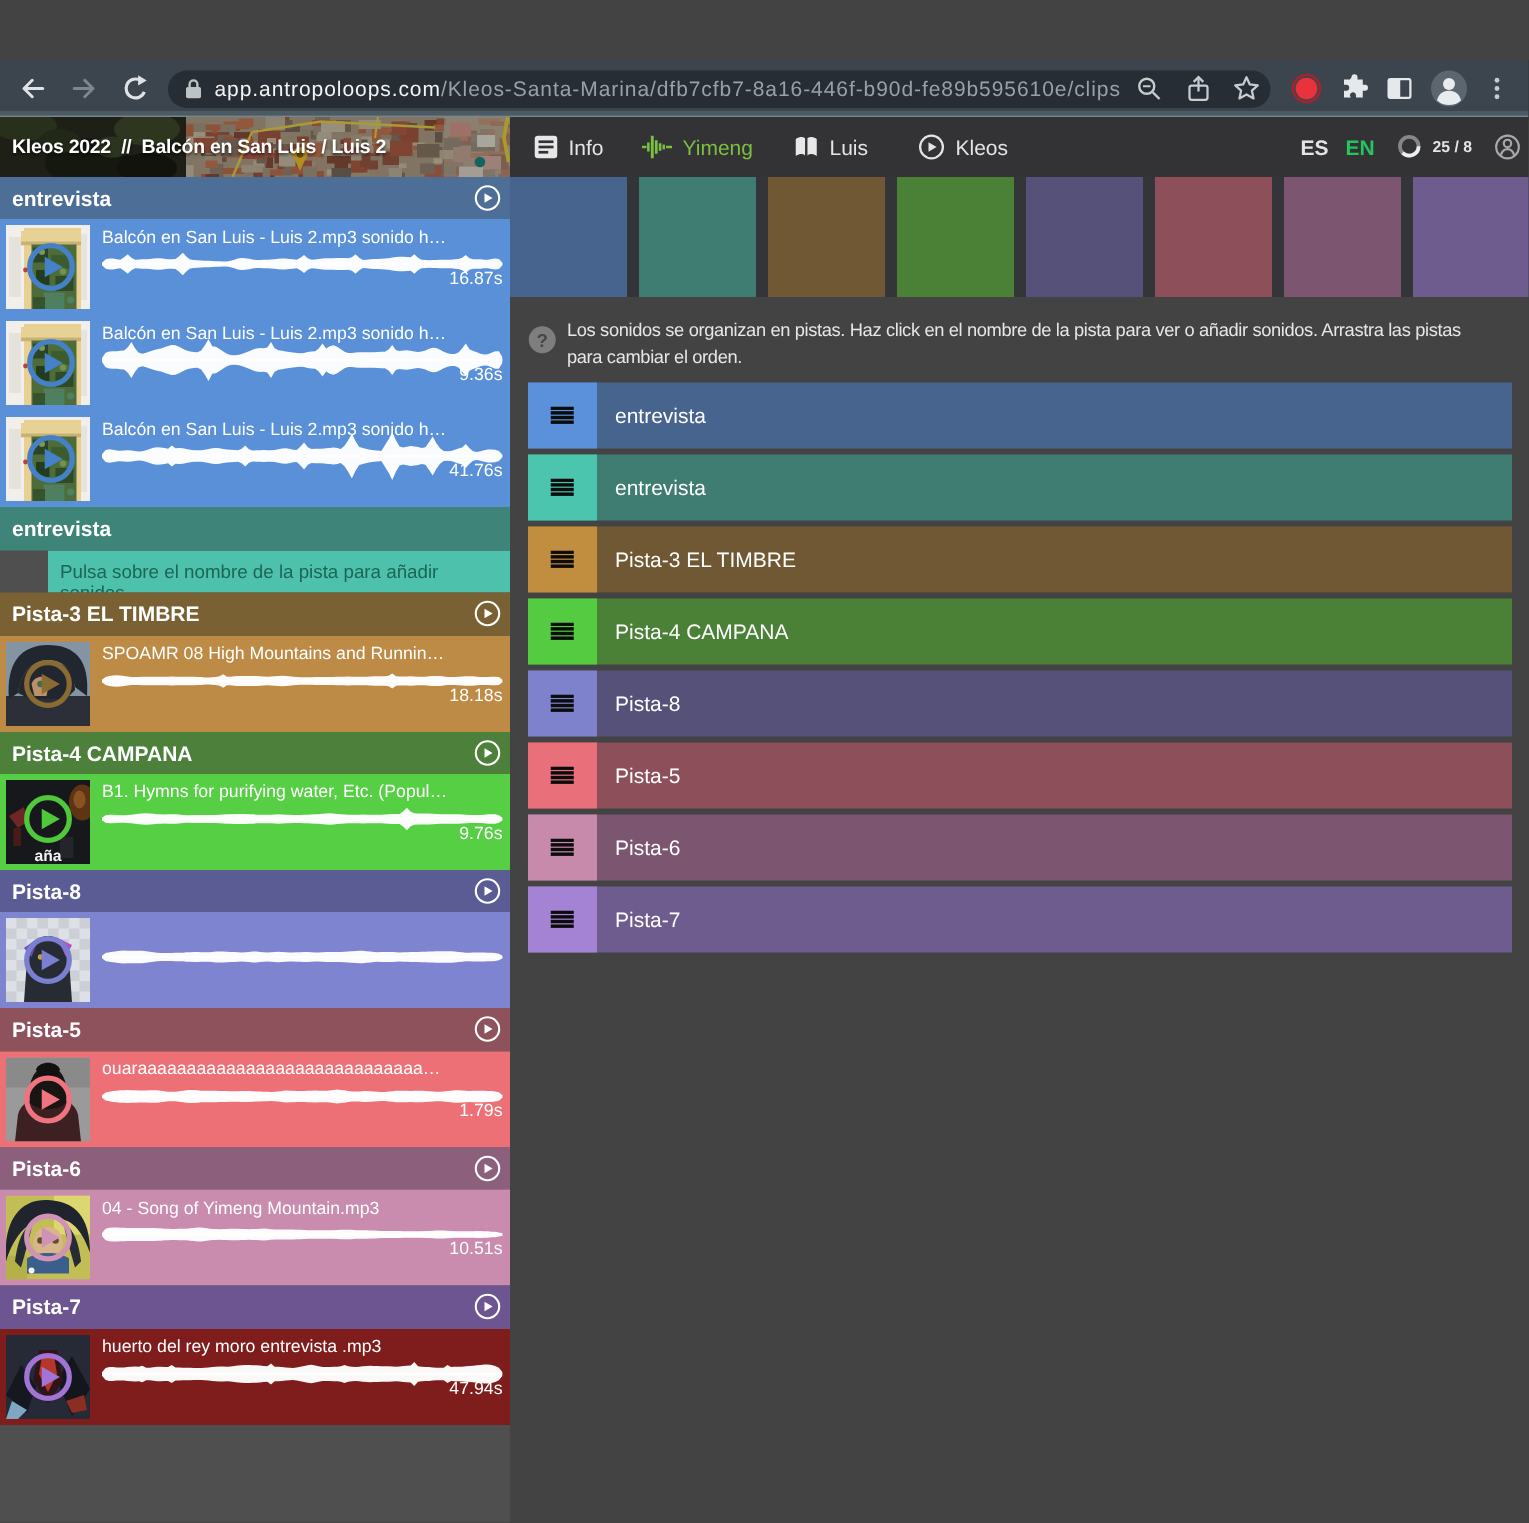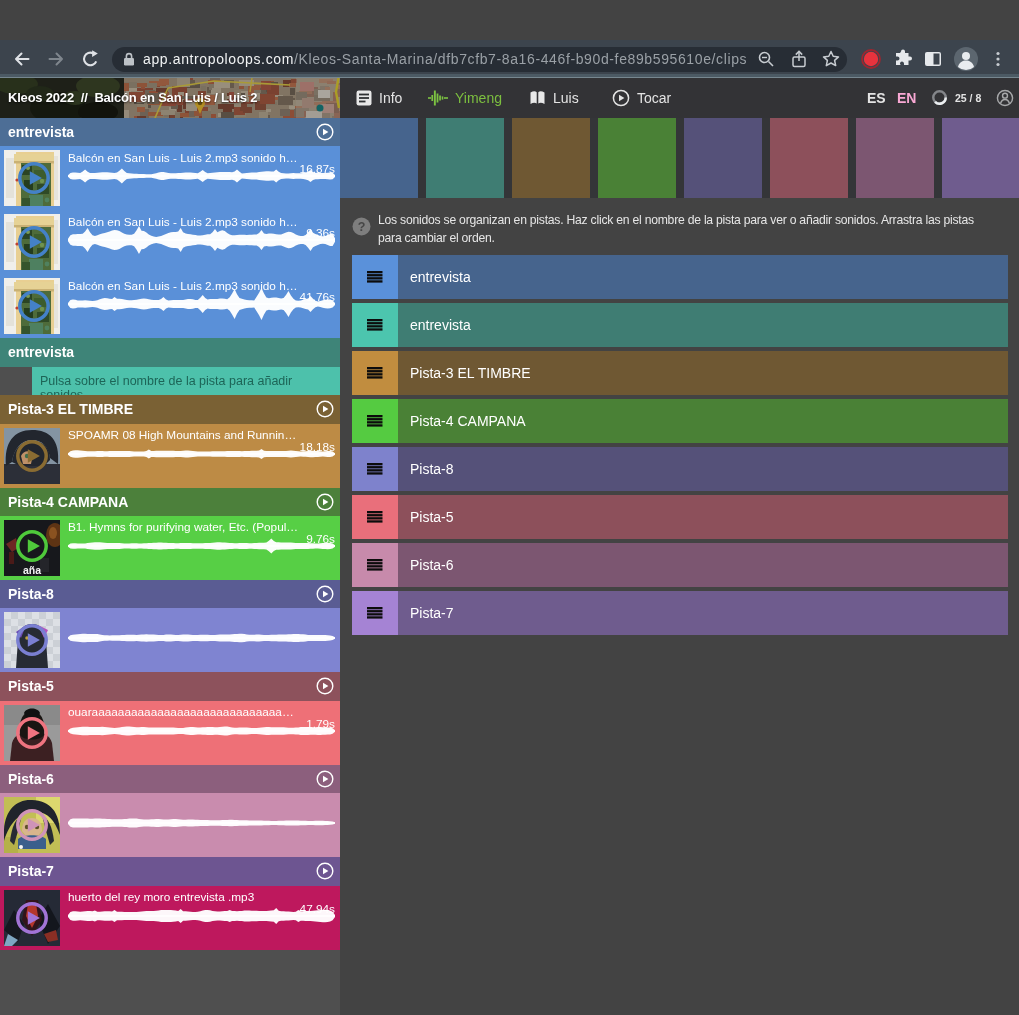--- a/index.html
+++ b/index.html
@@ -22,21 +22,21 @@
 .nav svg { margin-right:7px; }
 
 #sidebar { position:absolute; left:0; top:118px; width:340px; height:897px; background:#4f4f4f; }
 .shdr { position:relative; height:28.4px; color:#fff; font-size:14px; font-weight:bold; }
 .shdr span { position:absolute; left:8px; top:6px; }
 .shdr .hp { position:absolute; right:4px; top:3px; }
 .clip { position:relative; height:64px; }
 .clip .th { position:absolute; left:4px; top:4px; }
 .ct { position:absolute; left:68px; right:5px; top:4px; height:16px; font-size:11.7px; color:#fff; }
 .cn { position:absolute; left:0; top:0.5px; font-size:11.8px; white-space:nowrap; overflow:hidden; text-overflow:ellipsis; max-width:231px; }
-.cd { position:absolute; right:0; top:0; font-size:11.8px;margin-top:12px; }
+.cd { position:absolute; right:0; top:16px; font-size:11.8px;margin-top:12px; }
 .wv { position:absolute; left:68px; top:12px; }
 .msg { height:28.4px; background:#4dc1ab; color:#1d6557; font-size:12.5px; padding:7px 0 0 8px;margin-left:32px; }
 
 .sw { position:absolute; top:118px; width:78px; height:80px; }
 #help { position:absolute; left:378px; top:211px; color:#e6e6e6; font-size:12.2px; letter-spacing:-0.24px; line-height:18px; white-space:nowrap; }
 #qm { position:absolute; left:352px; top:217px; }
 .bar { position:absolute; left:352px; width:656px; height:44px; }
 .handle { position:absolute; left:0; top:0; width:46px; height:44px; display:flex; align-items:center; justify-content:center; }
 .bl { position:absolute; left:58px; top:14px; font-size:14px; color:#fff; }
 </style></head>
@@ -344,24 +344,24 @@
         <path d="M1.5,2.6 C4.2,1 6.2,1 7.7,2.2 L7.7,13.6 C6.2,12.4 4.2,12.4 1.5,14 Z" fill="#e8e8e8"></path>
         <path d="M15.5,2.6 C12.8,1 10.8,1 9.3,2.2 L9.3,13.6 C10.8,12.4 12.8,12.4 15.5,14 Z" fill="#e8e8e8"></path>
       </svg>
       <span>Luis</span>
     </div>
   <div class="nav" style="left:612px">
       <svg width="18" height="18" viewBox="0 0 18 18">
         <circle cx="9" cy="9" r="7.6" fill="none" stroke="#e4e4e4" stroke-width="1.5"></circle>
         <path d="M7,5.8 L12.4,9 L7,12.2 Z" fill="#e4e4e4"></path>
       </svg>
-      <span>Tocar</span>
+      <span>Kleos</span>
     </div>
   <div class="nav" style="left:867px;font-weight:bold">ES</div>
-  <div class="nav" style="left:897px;font-weight:bold;color:#f9a8d4">EN</div>
+  <div class="nav" style="left:897px;font-weight:bold;color:#22c55e">EN</div>
   <div class="abs" style="left:931px;top:11px"><svg width="17" height="17" viewBox="0 0 18 18">
         <circle cx="9" cy="9" r="6.6" fill="none" stroke="#84868a" stroke-width="2.6"></circle>
         <path d="M15.6,9 A6.6,6.6 0 0,1 4.3,13.6" fill="none" stroke="#eceff1" stroke-width="2.6"></path>
       </svg></div>
   <div class="nav" style="left:955px;font-size:10.5px;font-weight:bold">25 / 8</div>
   <div class="abs" style="left:996px;top:11px"><svg width="18" height="18" viewBox="0 0 19 19">
         <circle cx="9.5" cy="9.5" r="8" fill="none" stroke="#a7a8aa" stroke-width="1.5"></circle>
         <circle cx="9.5" cy="7" r="2.6" fill="none" stroke="#a7a8aa" stroke-width="1.5"></circle>
         <path d="M4.8,15.2 C5.8,12 7.5,11 9.5,11 C11.5,11 13.2,12 14.2,15.2" fill="none" stroke="#a7a8aa" stroke-width="1.5"></path>
       </svg></div>
@@ -622,33 +622,37 @@
         <path d="M18,34 C18,25 22,21 28,21 C34,21 38,25 38,34 L33,40 L23,40 Z" fill="#d9b58c"></path>
         <path d="M6,44 C8,28 12,22 18,18 L14,34 L10,48 Z" fill="#272b33"></path>
         <path d="M50,44 C48,28 44,22 38,18 L42,34 L46,48 Z" fill="#272b33"></path>
         <path d="M14,42 C20,37 36,37 42,42 L42,52 L14,52 Z" fill="#3a5f8c"></path>
         <circle cx="23" cy="30" r="2.2" fill="#5d5127"></circle>
         <circle cx="33" cy="30" r="2.2" fill="#5d5127"></circle>
         <circle cx="17" cy="50" r="2" fill="#f5f5f5"></circle>
         <circle cx="28" cy="28" r="14.2" fill="none" stroke="#cf93b8" stroke-width="3.5"></circle>
         <path d="M23.82,21.18 L35.92,28 L23.82,34.82 Z" fill="#cf93b8"></path>
       </svg>
+      <div class="ct">
+        <span class="cn">04 - Song of Yimeng Mountain.mp3</span>
+        <span class="cd">10.51s</span>
+      </div>
       <svg class="wv" width="267" height="36" viewBox="0 -18 267 36">
         <polygon points="0.0,-1.0 2.4,-3.8 4.9,-4.5 7.3,-4.6 9.8,-4.6 12.2,-4.5 14.7,-4.5 17.1,-4.4 19.6,-4.4 22.0,-4.3 24.5,-4.3 26.9,-4.4 29.4,-4.4 31.8,-4.4 34.3,-4.3 36.7,-4.2 39.2,-4.1 41.6,-3.9 44.1,-3.8 46.5,-3.7 49.0,-3.7 51.4,-3.8 53.9,-3.8 56.3,-3.9 58.8,-4.1 61.2,-4.4 63.7,-4.6 66.1,-4.6 68.6,-4.4 71.0,-4.0 73.5,-3.7 75.9,-3.6 78.4,-3.5 80.8,-3.6 83.3,-3.7 85.7,-3.8 88.2,-3.9 90.6,-3.9 93.1,-3.7 95.5,-3.6 98.0,-3.5 100.4,-3.6 102.9,-3.7 105.3,-3.9 107.8,-4.0 110.2,-3.8 112.7,-3.5 115.1,-3.3 117.6,-3.3 120.0,-3.4 122.5,-3.4 124.9,-3.4 127.4,-3.3 129.8,-3.2 132.3,-3.1 134.7,-3.0 137.2,-2.9 139.6,-2.9 142.1,-2.8 144.5,-2.8 147.0,-2.8 149.4,-2.8 151.9,-2.8 154.3,-2.9 156.8,-3.0 159.2,-3.1 161.7,-3.2 164.1,-3.2 166.6,-3.1 169.0,-2.9 171.5,-2.8 173.9,-2.8 176.4,-2.8 178.8,-2.7 181.3,-2.6 183.7,-2.5 186.2,-2.4 188.6,-2.4 191.1,-2.4 193.5,-2.4 196.0,-2.3 198.4,-2.3 200.9,-2.2 203.3,-2.1 205.8,-2.1 208.2,-2.1 210.7,-2.2 213.1,-2.2 215.6,-2.3 218.0,-2.4 220.5,-2.5 222.9,-2.6 225.4,-2.6 227.8,-2.6 230.3,-2.5 232.7,-2.3 235.2,-2.2 237.6,-2.2 240.1,-2.1 242.5,-2.1 245.0,-2.1 247.4,-2.2 249.9,-2.3 252.3,-2.3 254.8,-2.2 257.2,-2.1 259.7,-1.9 262.1,-1.8 264.6,-1.4 267.0,-0.8 267.0,0.8 264.6,1.4 262.1,1.8 259.7,1.9 257.2,2.1 254.8,2.2 252.3,2.3 249.9,2.3 247.4,2.2 245.0,2.1 242.5,2.1 240.1,2.1 237.6,2.2 235.2,2.2 232.7,2.3 230.3,2.5 227.8,2.6 225.4,2.6 222.9,2.6 220.5,2.5 218.0,2.4 215.6,2.3 213.1,2.2 210.7,2.2 208.2,2.1 205.8,2.1 203.3,2.1 200.9,2.2 198.4,2.3 196.0,2.3 193.5,2.4 191.1,2.4 188.6,2.4 186.2,2.4 183.7,2.5 181.3,2.6 178.8,2.7 176.4,2.8 173.9,2.8 171.5,2.8 169.0,2.9 166.6,3.1 164.1,3.2 161.7,3.2 159.2,3.1 156.8,3.0 154.3,2.9 151.9,2.8 149.4,2.8 147.0,2.8 144.5,2.8 142.1,2.8 139.6,2.9 137.2,2.9 134.7,3.0 132.3,3.1 129.8,3.2 127.4,3.3 124.9,3.4 122.5,3.4 120.0,3.4 117.6,3.3 115.1,3.3 112.7,3.5 110.2,3.8 107.8,4.0 105.3,3.9 102.9,3.7 100.4,3.6 98.0,3.5 95.5,3.6 93.1,3.7 90.6,3.9 88.2,3.9 85.7,3.8 83.3,3.7 80.8,3.6 78.4,3.5 75.9,3.6 73.5,3.7 71.0,4.0 68.6,4.4 66.1,4.6 63.7,4.6 61.2,4.4 58.8,4.1 56.3,3.9 53.9,3.8 51.4,3.8 49.0,3.7 46.5,3.7 44.1,3.8 41.6,3.9 39.2,4.1 36.7,4.2 34.3,4.3 31.8,4.4 29.4,4.4 26.9,4.4 24.5,4.3 22.0,4.3 19.6,4.4 17.1,4.4 14.7,4.5 12.2,4.5 9.8,4.6 7.3,4.6 4.9,4.5 2.4,3.8 0.0,1.0" fill="#ffffff" fill-opacity="0.97"></polygon>
         <rect x="0" y="-0.8" width="267" height="1.6" fill="#ffffff" fill-opacity="0.97"></rect>
       </svg>
     </div>
   <div class="shdr" style="background:#6d5591">
       <span>Pista-7</span>
       <svg class="hp" width="22" height="22" viewBox="0 0 22 22">
         <circle cx="11" cy="11" r="7.8" fill="none" stroke="#ffffff" stroke-width="1.4"></circle>
         <path d="M9.0,7.8 L14.4,11 L9.0,14.2 Z" fill="#ffffff"></path>
       </svg>
     </div>
-  <div class="clip" style="background:#be185d">
+  <div class="clip" style="background:#7f1d1d">
       <svg class="th" width="56" height="56" viewBox="0 0 56 56">
         <rect width="56" height="56" fill="#252a36"></rect>
         <path d="M0,40 L10,20 L20,34 L14,52 Z" fill="#151820"></path>
         <path d="M56,36 L44,14 L34,30 L44,54 Z" fill="#13161d"></path>
         <path d="M22,10 L34,10 L38,30 L28,46 L18,30 Z" fill="#31141a"></path>
         <path d="M24,14 L32,14 L34,26 L28,38 L22,26 Z" fill="#b5372c"></path>
         <path d="M4,44 L14,50 L8,56 L0,56 Z" fill="#7fa6c2"></path>
         <path d="M40,44 L52,40 L54,50 L44,52 Z" fill="#8a2e24"></path>
         <circle cx="28" cy="28" r="14.2" fill="none" stroke="#a274d6" stroke-width="3.5"></circle>
         <path d="M23.82,21.18 L35.92,28 L23.82,34.82 Z" fill="#a274d6"></path>

